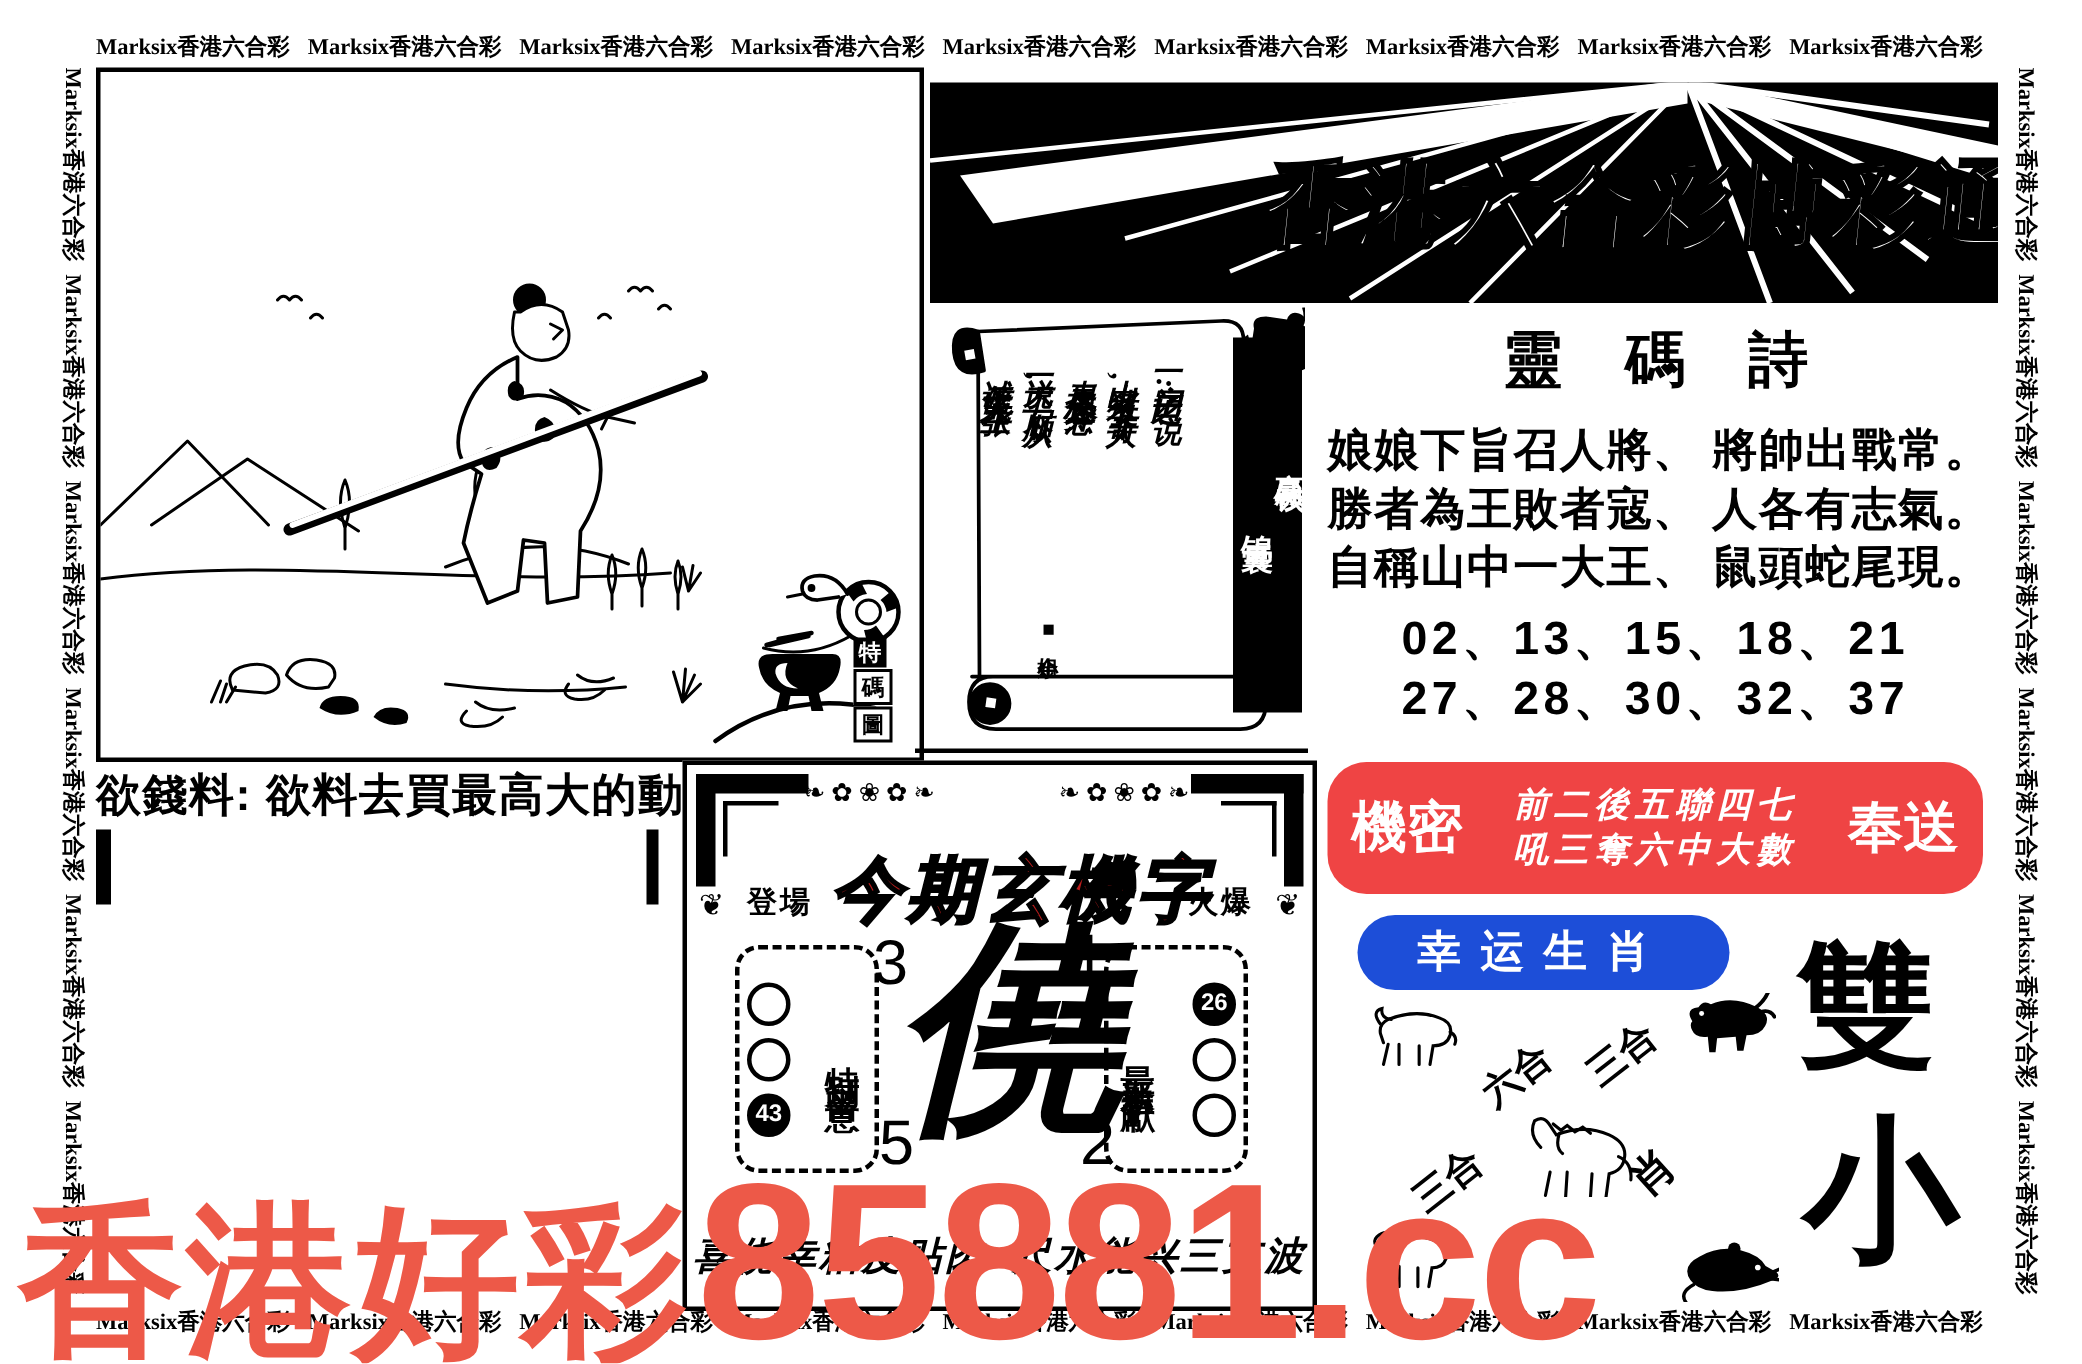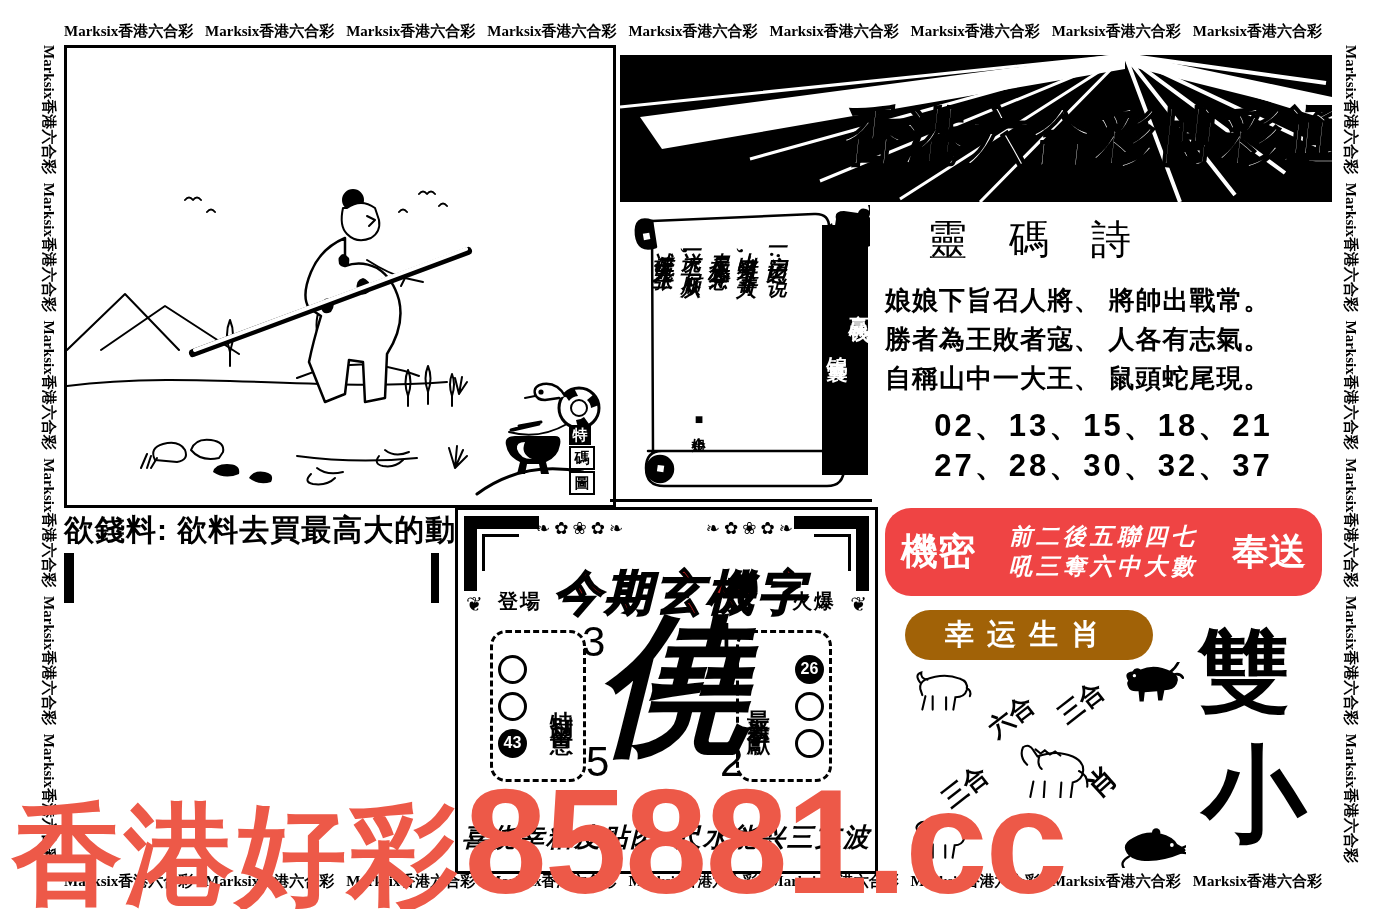--- a/index.html
+++ b/index.html
@@ -32,35 +32,35 @@
   
   #scrollp{left:618px;top:205px;width:252px;height:298px;}
   .scol{position:absolute;writing-mode:vertical-rl;font-family:"Liberation Serif",serif;font-style:italic;
         font-weight:700;font-size:20px;letter-spacing:3px;top:32px;white-space:nowrap;}
   #sig{position:absolute;left:72px;top:206px;writing-mode:vertical-rl;font-size:14px;font-weight:900;font-style:normal;}
   #moneybar{position:absolute;left:204px;top:20px;width:46px;height:250px;background:#000;}
   #moneybar span{position:absolute;writing-mode:vertical-rl;color:#fff;font-weight:700;font-size:21px;letter-spacing:6px;}
 
   
   #poem{left:885px;top:212px;width:437px;}
-  #poem-title{font-family:"Liberation Serif",serif;font-weight:400;font-size:40px;
+  #poem-title{text-align:center;font-family:"Liberation Serif",serif;font-weight:700;font-size:40px;
               letter-spacing:42px;margin-left:42px;white-space:nowrap;}
-  .pline{font-family:"Liberation Serif",serif;font-weight:700;font-size:26px;line-height:39px;
+  .pline{font-family:"Liberation Serif",serif;font-weight:700;font-size:30px;line-height:39px;
          letter-spacing:1px;white-space:pre;}
   .pnums{text-align:center;font-weight:900;font-size:31px;letter-spacing:3px;line-height:40px;white-space:nowrap;}
 
   
   #secret{left:885px;top:508px;width:437px;height:88px;background:#ef4444;border-radius:26px;color:#fff;
           display:flex;align-items:center;justify-content:space-between;padding:0 16px;box-sizing:border-box;}
   #secret .big{font-size:37px;font-weight:900;}
   #secret .mid{text-align:center;font-family:"Liberation Serif",serif;font-style:italic;font-weight:700;
                font-size:23px;line-height:30px;letter-spacing:4px;white-space:nowrap;}
 
   
-  #zpill{left:905px;top:610px;width:248px;height:50px;background:#a16207;border-radius:26px;color:#fff;
+  #zpill{left:905px;top:610px;width:248px;height:50px;background:#1d4ed8;border-radius:26px;color:#fff;
          display:flex;align-items:center;justify-content:center;font-size:29px;font-weight:900;letter-spacing:13px;}
   .zlabel{position:absolute;font-size:25px;font-weight:900;white-space:nowrap;}
   .zchar{position:absolute;font-size:29px;font-weight:900;}
   .animal{position:absolute;}
   #dbl{left:1198px;top:625px;font-size:92px;font-weight:900;line-height:1;}
   #sml{left:1202px;top:742px;font-size:104px;font-weight:900;line-height:1;}
 
   
   #clue{left:64px;top:510px;font-size:30px;font-weight:900;letter-spacing:1px;white-space:nowrap;}
   .stub{position:absolute;background:#000;}

